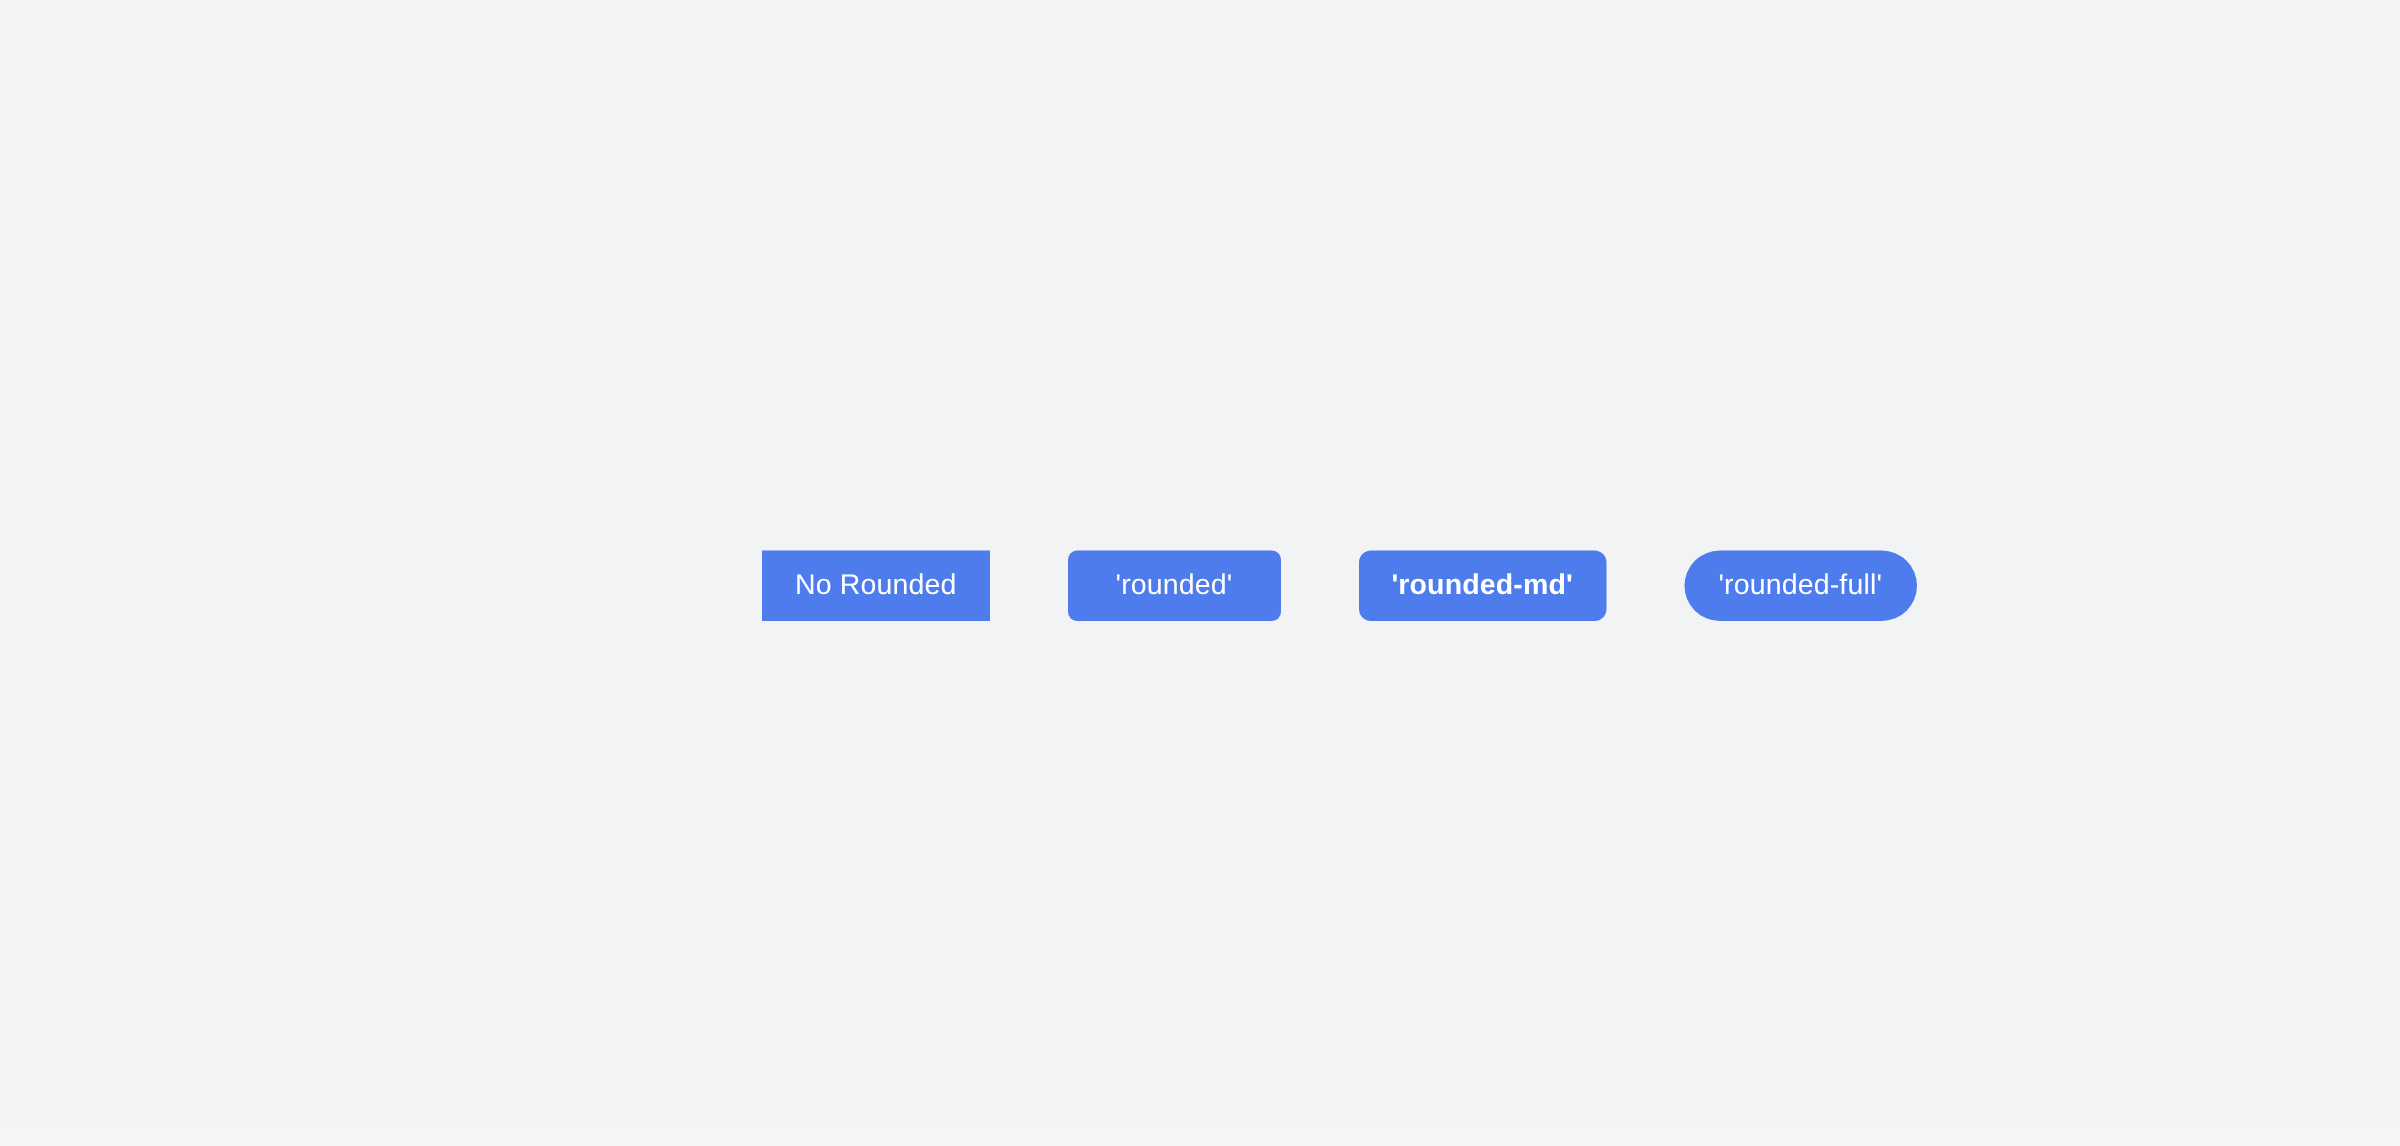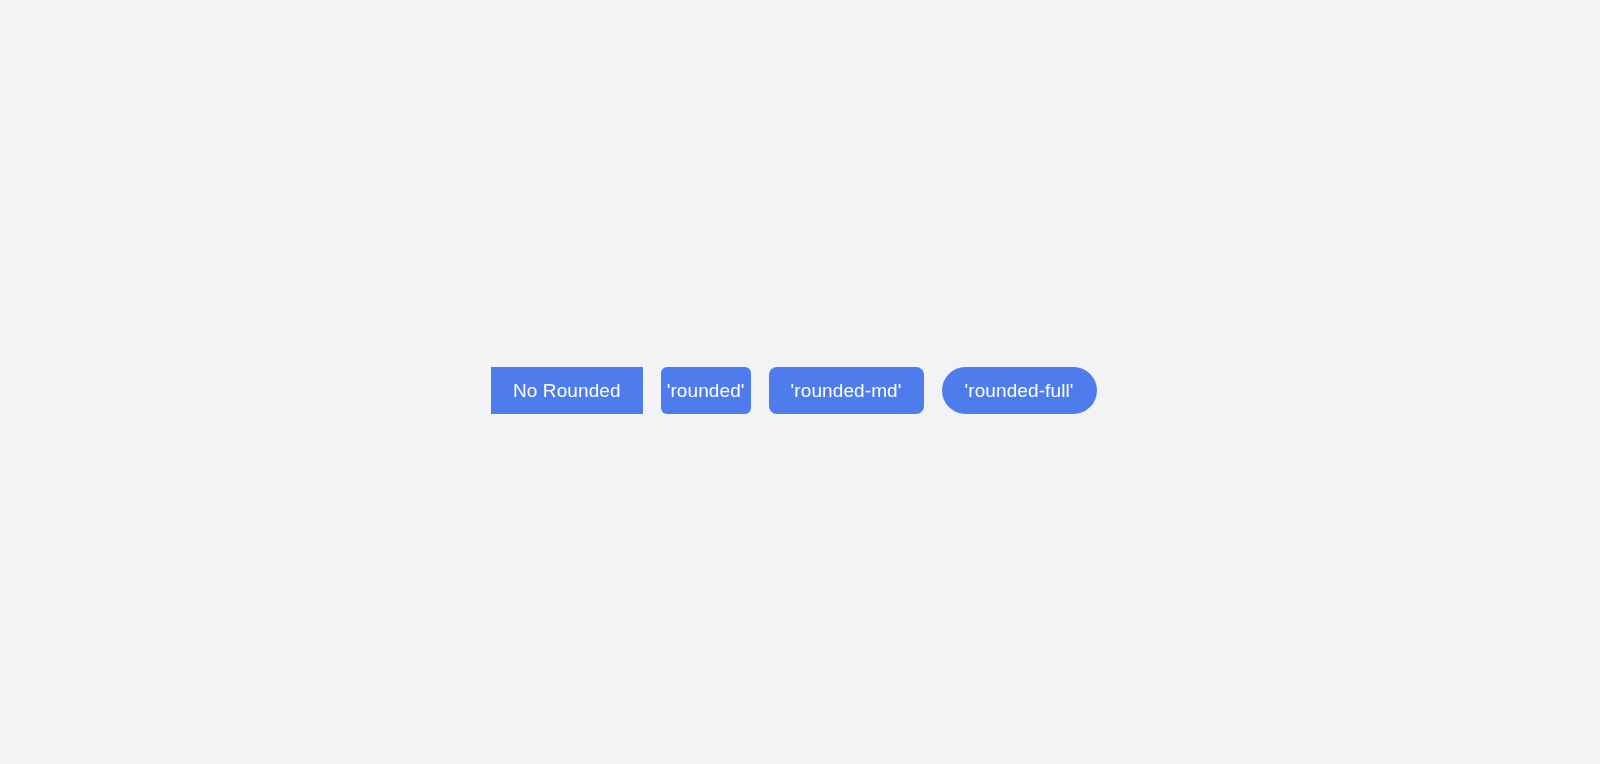--- a/index.html
+++ b/index.html
@@ -57,50 +57,51 @@
   }
 
   .btn {
     display: inline-flex;
     align-items: center;
     justify-content: center;
     background: #4e7ced;
     color: #ffffff;
     border: none;
     outline: none;
-    margin: 0;
+    margin: 17px;
     font-family: "Liberation Sans", sans-serif;
     font-size: 19px;
     font-weight: 400;
     line-height: 1;
     letter-spacing: 0.1px;
     white-space: nowrap;
     cursor: pointer;
     text-align: center;
   }
 
   
   .btn--none {
     height: 47px;
     padding: 0 22px;
     border-radius: 0;
   }
 
   
   .btn--sm {
     height: 47px;
-    padding: 0 6px;
+    padding: 0 32px;
     border-radius: 6px;
   }
 
   
   .btn--md {
     height: 47px;
     padding: 0 22px;
     border-radius: 8px;
+    font-weight: bold;
   }
 
   
   .btn--full {
     height: 47px;
     padding: 0 23px;
     border-radius: 9999px;
     text-align: center;
   }
 </style>

